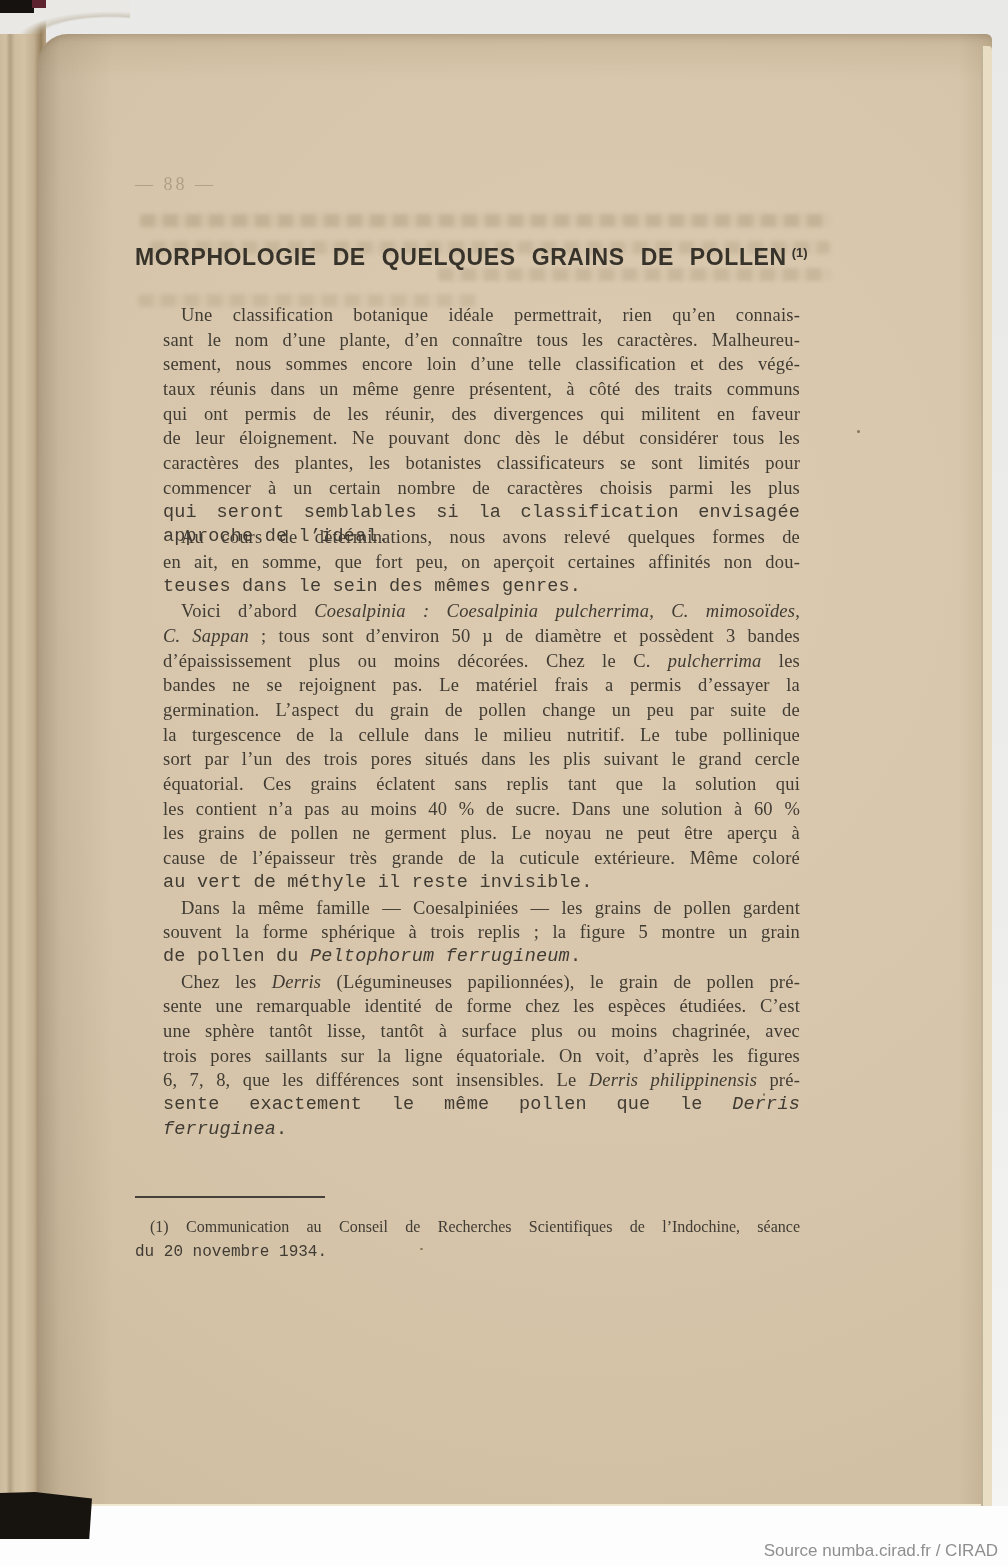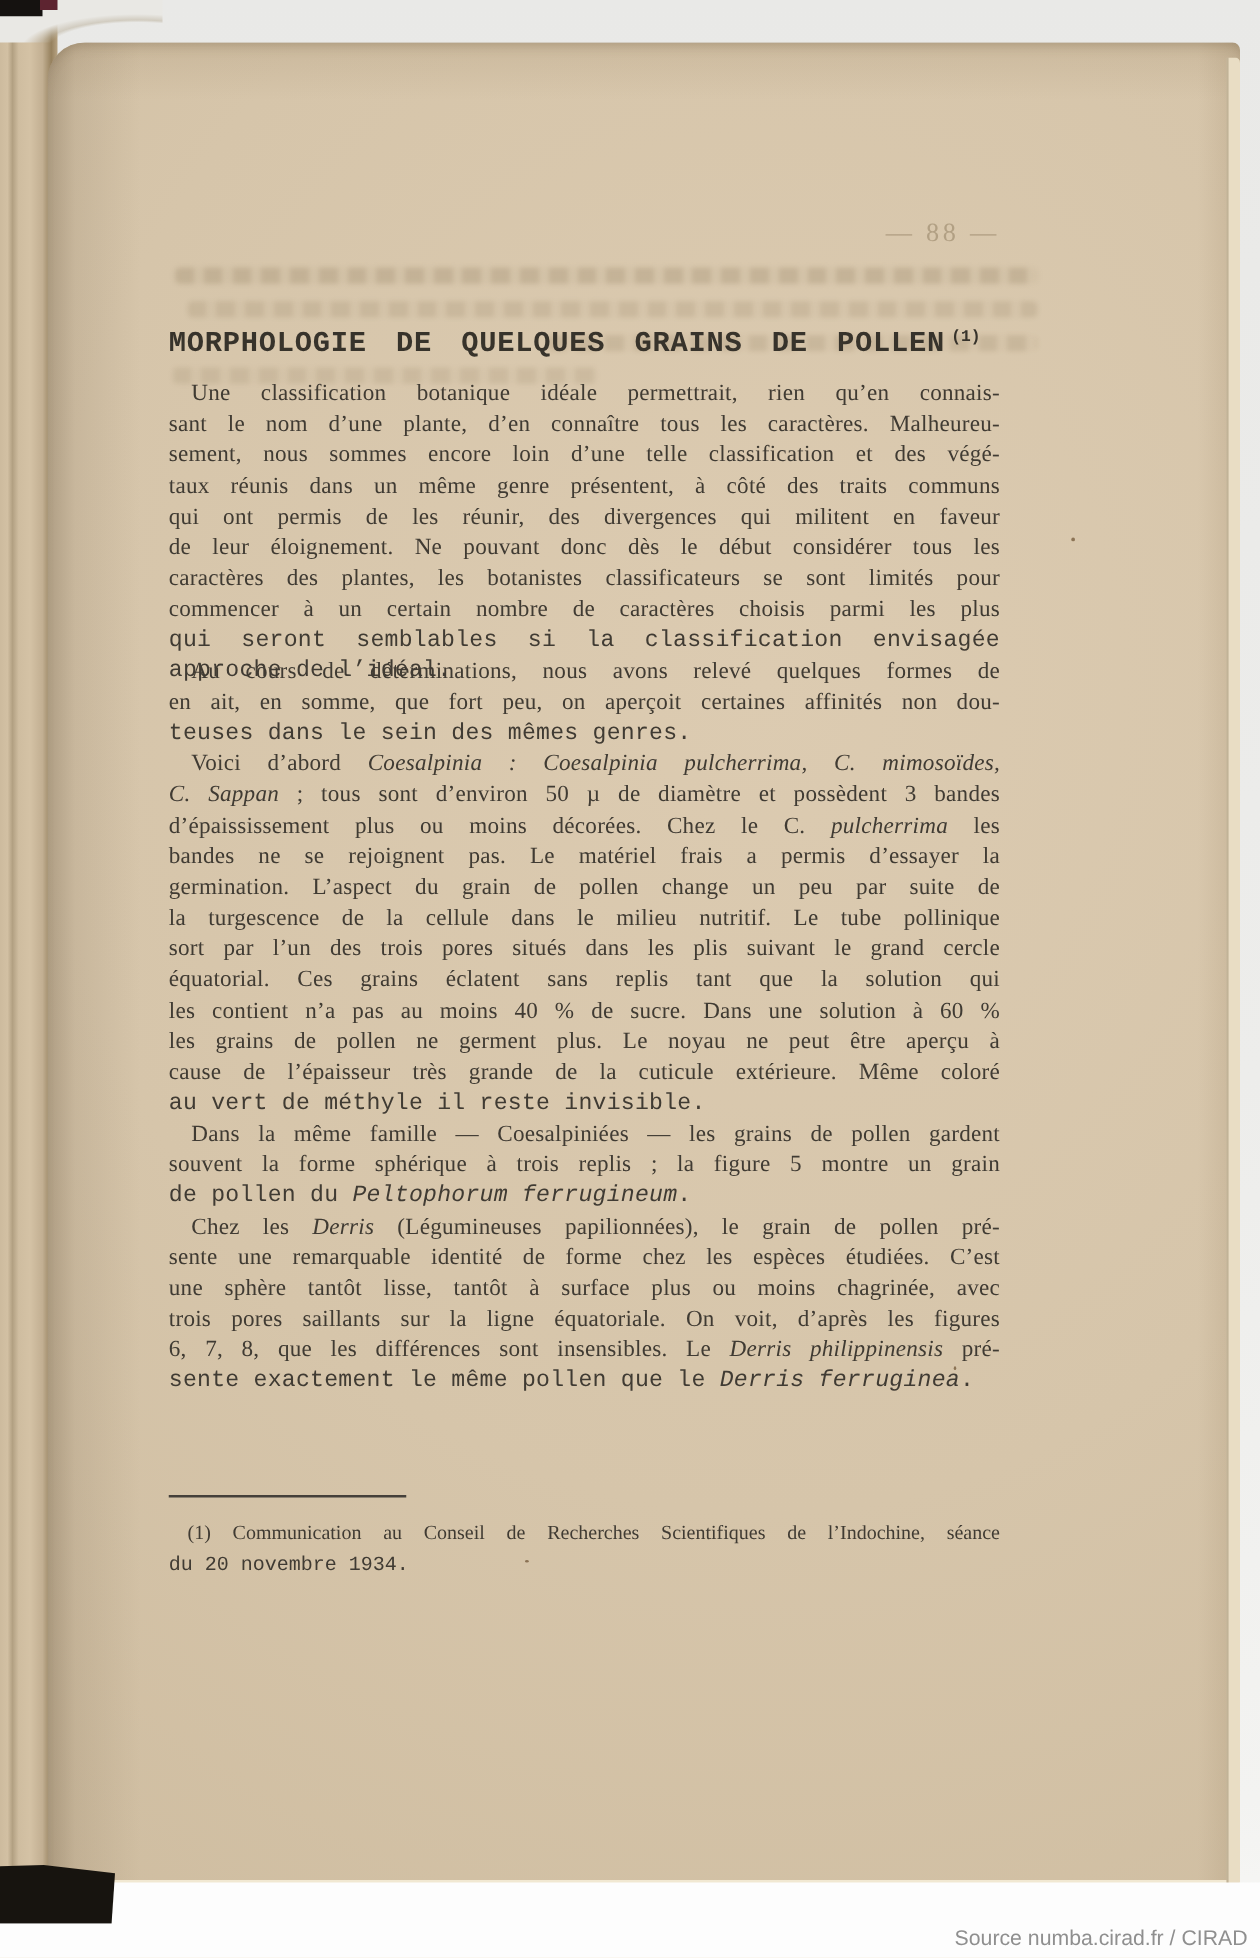--- a/index.html
+++ b/index.html
@@ -60,39 +60,39 @@
   .ghost {
     position: absolute; height: 13px;
     background: repeating-linear-gradient(90deg,
       rgba(139,120,88,0.26) 0px, rgba(139,120,88,0.26) 15px,
       rgba(139,120,88,0.06) 15px, rgba(139,120,88,0.06) 23px);
     filter: blur(2px);
     border-radius: 4px;
   }
   .pgnum {
     position: absolute; left: 97px; top: 140px; width: 665px;
-    text-align: right;
-    font-size: 21px; letter-spacing: 3px;
+    text-align: left;
+    font-size: 18px; letter-spacing: 3px;
     color: rgba(146,128,99,0.55);
   }
   .title {
-    position: absolute; left: 97px; top: 228px; width: 665px;
+    position: absolute; left: 97px; top: 210px; width: 665px;
     text-align: left;
-    font-family: Liberation Mono, monospace;
+    font-family: Liberation Sans, sans-serif;
     font-weight: 700; font-size: 23px;
     letter-spacing: 0.6px; word-spacing: 9px;
     color: #37332b;
     white-space: nowrap;
   }
   .title sup { font-size: 13px; margin-left: 5px; letter-spacing: 0; word-spacing: 0; vertical-align: 8px; }
   .body-text {
     position: absolute; left: 97px; top: 269px; width: 665px;
     font-size: 18.5px; color: #403b33; letter-spacing: 0.2px;
   }
-  .body-text .line { height: 24.7px; line-height: 24.7px; }
+  .body-text .line { height: 24.7px; line-height: 24.7px; margin-left: 28px; }
   .line { text-align: justify; text-align-last: justify; }
   .line.first { text-indent: 18px; }
   .line.last { text-align-last: left; font-family: Liberation Mono, monospace; }
   .rule {
     position: absolute; left: 97px; top: 1162px; width: 190px; height: 2px;
     background: #45403a;
   }
   .footnote {
     position: absolute; left: 97px; top: 1180px; width: 665px;
     font-size: 16px; color: #403b33;

